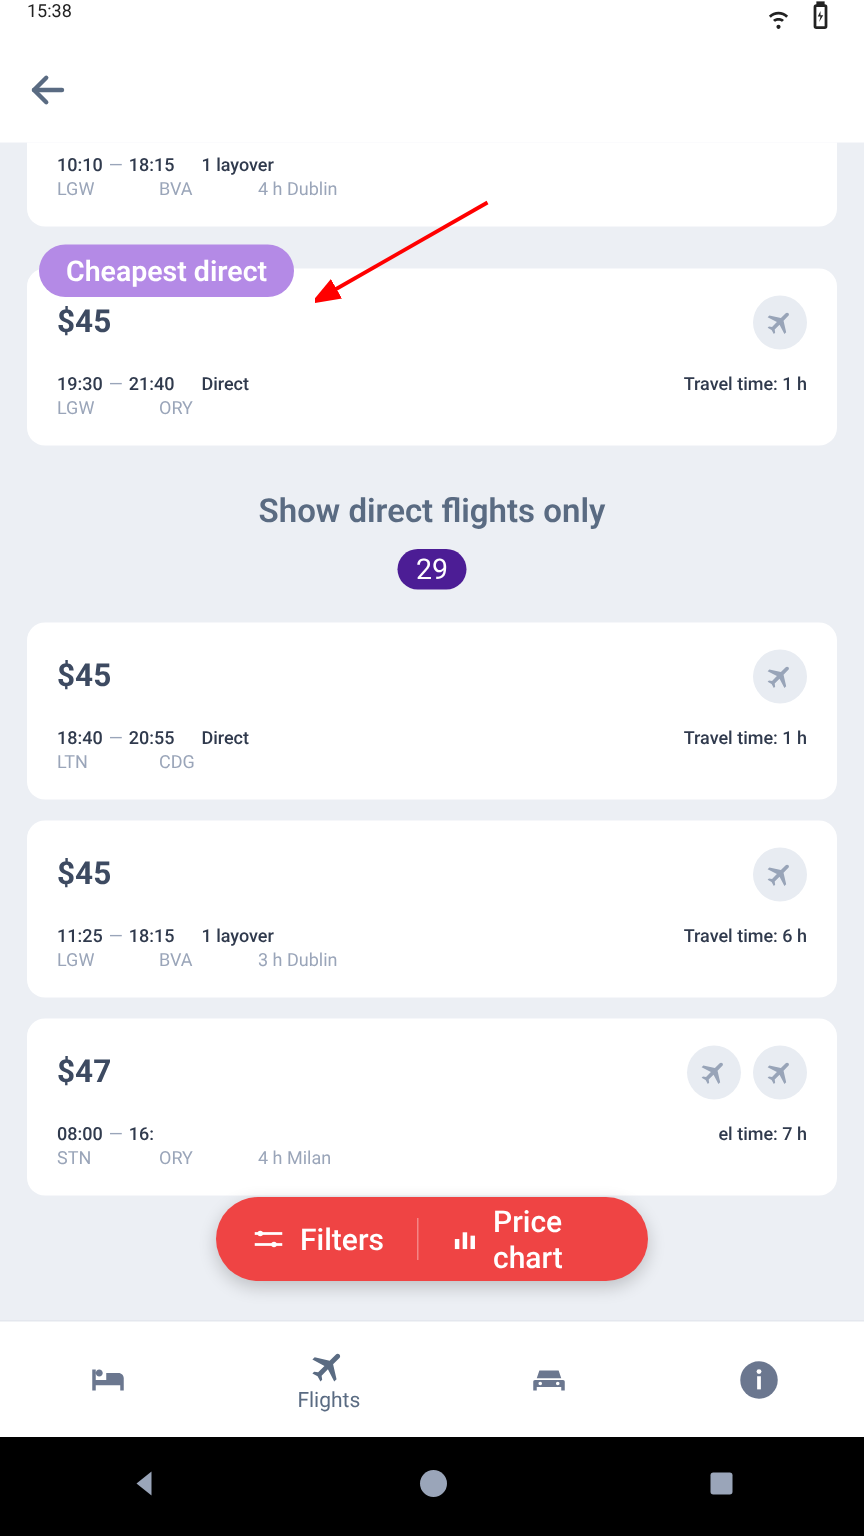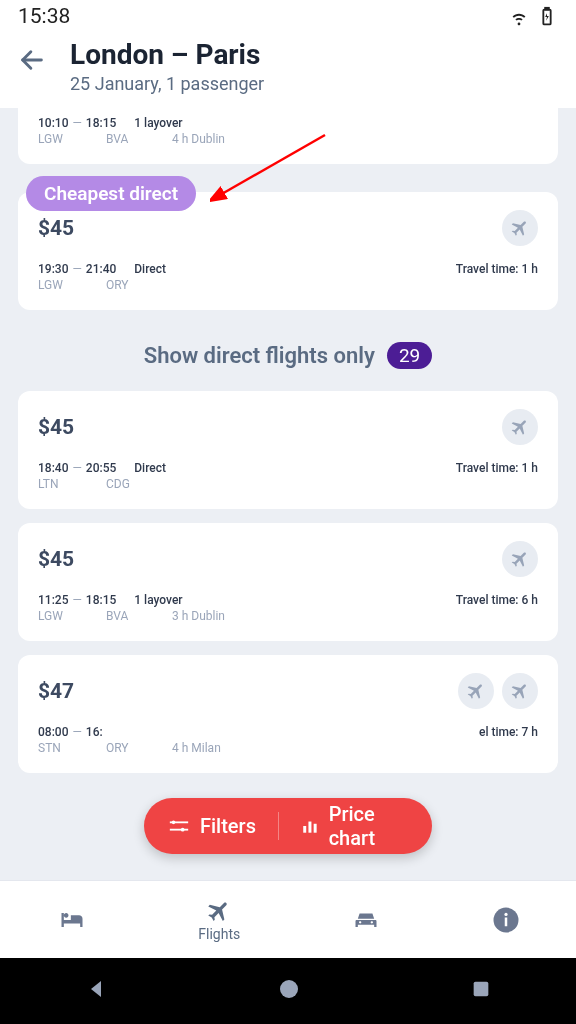--- a/index.html
+++ b/index.html
@@ -1,17 +1,17 @@
 <!DOCTYPE html>
 <html><head>
 <meta charset="utf-8">
 <style>
   * { box-sizing: border-box; margin: 0; padding: 0; }
   html, body { width: 576px; height: 1024px; font-family: -apple-system, BlinkMacSystemFont, "Segoe UI", Roboto, Arial, sans-serif; background: #eceff4; overflow: hidden; }
-  .status-bar { height: 28px; display: flex; justify-content: space-between; align-items: flex-end; padding: 0 18px; background: #fff; font-size: 21px; color: #222; }
+  .status-bar { height: 28px; display: flex; justify-content: space-between; align-items: flex-start; padding: 0 18px; background: #fff; font-size: 12px; color: #222; }
   .status-icons { display: flex; gap: 6px; align-items: center; }
   .header { background: #fff; padding: 10px 18px 14px 18px; display: flex; align-items: flex-start; gap: 24px; }
   .back-arrow { font-size: 28px; color: #5a6b82; padding-top: 8px; }
   .header-text h1 { font-size: 28px; font-weight: 700; color: #1b2433; }
   .header-text .sub { font-size: 18px; color: #5a6b82; margin-top: 2px; }
   .list { padding: 0 18px 0 18px; }
   .card { background: #fff; border-radius: 12px; padding: 18px 20px; margin-bottom: 14px; position: relative; }
   .card.first { border-radius: 0 0 12px 12px; margin-top: 0; padding-top: 8px; }
   .badge { display: inline-block; background: #b48ae6; color: #fff; font-weight: 600; font-size: 19px; padding: 6px 18px; border-radius: 24px; position: absolute; top: -16px; left: 8px; }
   .price-row { display: flex; justify-content: space-between; align-items: center; margin-bottom: 16px; }
@@ -20,21 +20,21 @@
   .carrier-dot { width: 36px; height: 36px; border-radius: 50%; background: #e8ecf2; display: flex; align-items: center; justify-content: center; color: #98a4b8; }
   .times-row { display: flex; align-items: baseline; font-size: 12px; color: #303a4d; }
   .dep, .arr { font-weight: 500; }
   .dash { margin: 0 4px; color: #9aa5b9; }
   .stops { margin-left: 18px; font-weight: 500; }
   .travel { margin-left: auto; font-weight: 500; }
   .airports-row { display: flex; align-items: baseline; font-size: 12px; color: #9aa5b9; margin-top: 2px; }
   .ap-dep { width: 58px; }
   .ap-arr { width: 58px; margin-left: 10px; }
   .lay-detail { margin-left: 8px; }
-  .direct-filter { text-align: center; padding: 18px 0 22px 0; font-size: 22px; font-weight: 600; color: #5a6b82; display:flex; align-items:center; justify-content:center; gap:12px;}
+  .direct-filter { text-align: center; padding: 18px 0 22px 0; font-size: 22px; font-weight: 600; color: #5a6b82; display:flex; align-items:center; justify-content:center; gap:12px;flex-direction:column;}
   .count-pill { background: #4c1d95; color: #fff; border-radius: 18px; padding: 2px 12px; font-size: 19px; font-weight:400;}
   .fab-bar { position: absolute; left: 50%; transform: translateX(-50%); bottom: 170px; background: #ef4444; color: #fff; border-radius: 30px; display: flex; align-items: center; height: 56px; padding: 0 24px; gap: 22px; box-shadow: 0 4px 12px rgba(0,0,0,0.2); }
   .fab-item { display: flex; align-items: center; gap: 10px; font-size: 20px; font-weight: 500; }
   .fab-div { width: 1px; height: 28px; background: rgba(255,255,255,0.35); }
   .bottom-nav { position: absolute; bottom: 66px; left: 0; right: 0; height: 78px; background: #fff; display: flex; justify-content: space-around; align-items: center; border-top: 1px solid #e4e7ee; }
   .nav-item { display: flex; flex-direction: column; align-items: center; color: #6b778f; font-size: 14px; gap: 2px; }
   .nav-item.active { color: #5a6b82; }
   .sys-nav { position: absolute; bottom: 0; left: 0; right: 0; height: 66px; background: #000; display: flex; justify-content: space-around; align-items: center; }
   .sys-btn { color: #9aa5b9; }
   .arrow-annot { position: absolute; top: 130px; left: 210px; pointer-events:none; }
@@ -58,24 +58,20 @@
   </span>
 </div>
 
 <div class="header">
   <span class="back-arrow">
     <svg width="28" height="28" viewBox="0 0 24 24" fill="none" stroke="#5a6b82" stroke-width="2.5" stroke-linecap="round" stroke-linejoin="round">
         <line x1="20" y1="12" x2="4" y2="12"></line>
         <polyline points="11 5 4 12 11 19"></polyline>
       </svg>
   </span>
-  <div class="header-text">
-    <h1>London – Paris</h1>
-    <div class="sub">25 January, 1 passenger</div>
-  </div>
 </div>
 
 <div class="list">
 
   <div class="card first">
     <div class="times-row">
       <span class="dep">10:10</span>
       <span class="dash">—</span>
       <span class="arr">18:15</span>
       <span class="stops">1 layover</span>

